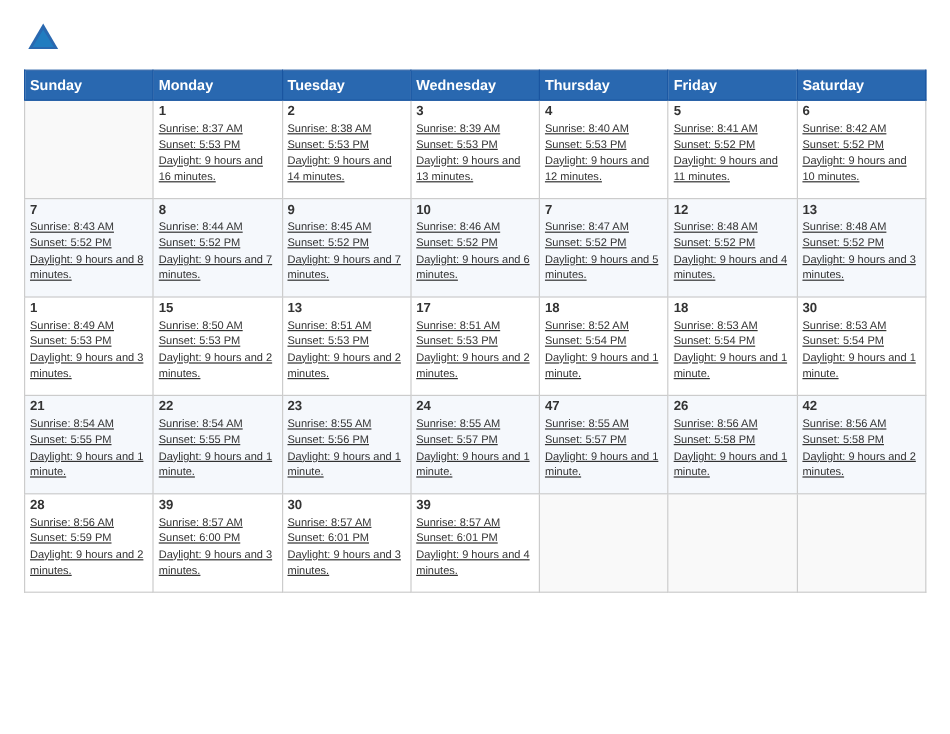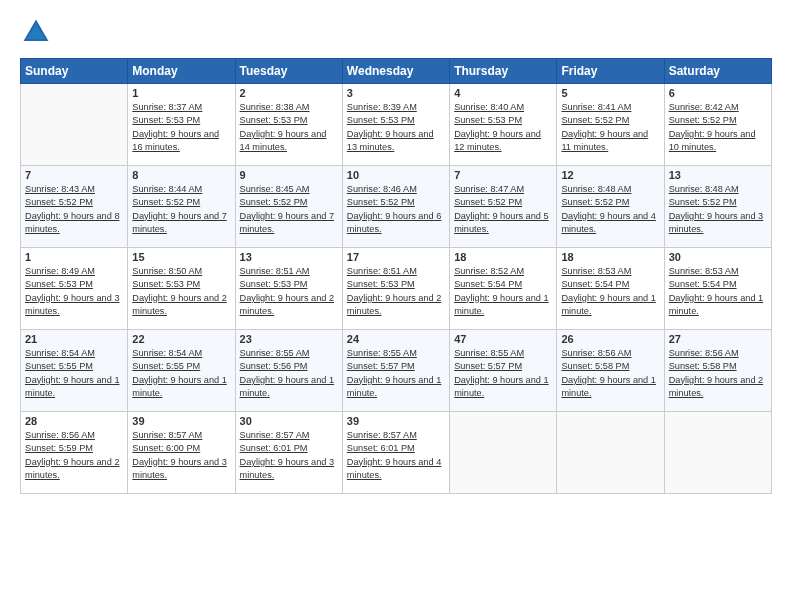--- a/index.html
+++ b/index.html
@@ -239,21 +239,21 @@
           </td>
           <td>
             <span class="day-num">47</span>
             <div class="day-info">Sunrise: 8:55 AM<br>Sunset: 5:57 PM<br>Daylight: 9 hours and 1 minute.</div>
           </td>
           <td>
             <span class="day-num">26</span>
             <div class="day-info">Sunrise: 8:56 AM<br>Sunset: 5:58 PM<br>Daylight: 9 hours and 1 minute.</div>
           </td>
           <td>
-            <span class="day-num">27</span>
+            <span class="day-num">42</span>
             <div class="day-info">Sunrise: 8:56 AM<br>Sunset: 5:58 PM<br>Daylight: 9 hours and 2 minutes.</div>
           </td>
         </tr>
         <tr>
           <td>
             <span class="day-num">28</span>
             <div class="day-info">Sunrise: 8:56 AM<br>Sunset: 5:59 PM<br>Daylight: 9 hours and 2 minutes.</div>
           </td>
           <td>
             <span class="day-num">39</span>

